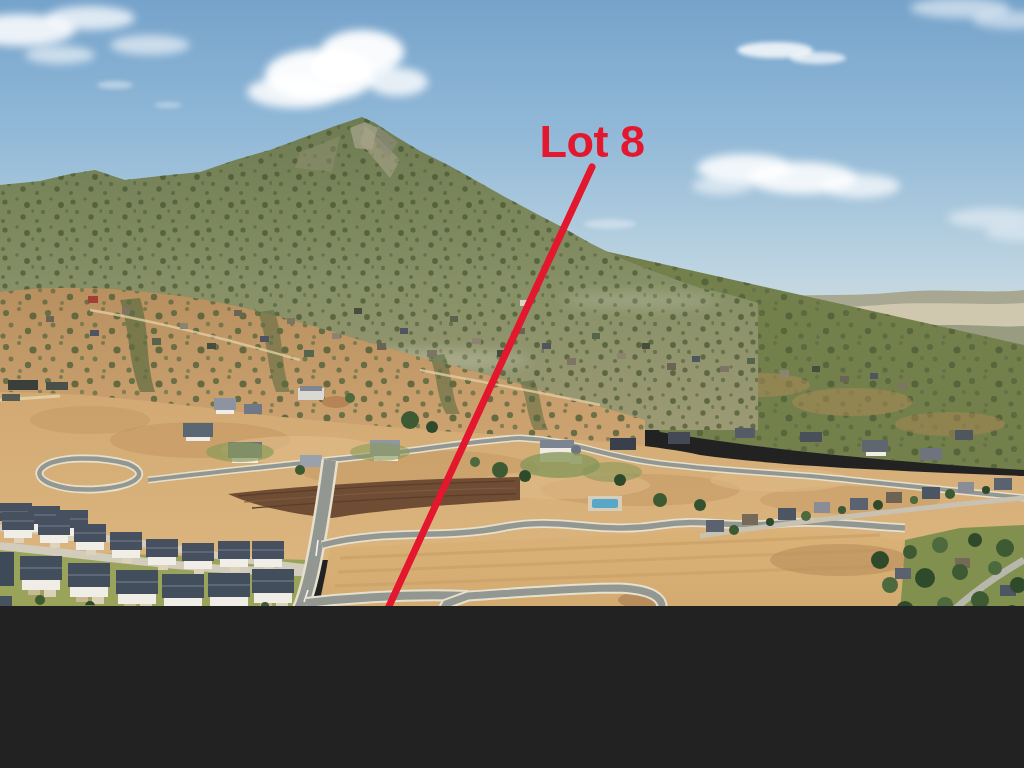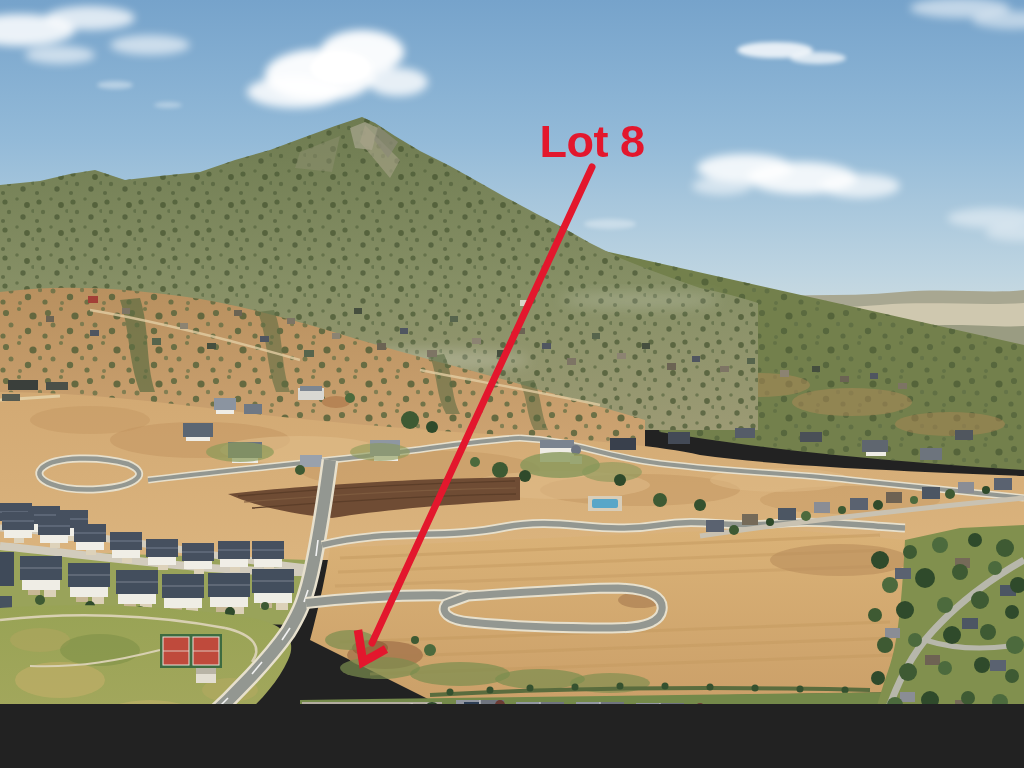--- a/index.html
+++ b/index.html
@@ -1,16 +1,16 @@
 <!DOCTYPE html>
 <html><head>
 <meta charset="utf-8">
 <style>
   html,body{margin:0;padding:0;background:#222;}
-  .stage{position:relative;width:1024px;height:704px;overflow:hidden;font-family:"Liberation Sans",sans-serif;}
+  .stage{position:relative;width:1024px;height:606px;overflow:hidden;font-family:"Liberation Sans",sans-serif;}
   svg{display:block;}
   .cl{fill:#ffffff}
   .wall{fill:#efede6}
   .tr1{fill:#2f4a2b}.tr2{fill:#3e5a33}.tr3{fill:#4c6a3d}.tr4{fill:#35512f}
   .rf1{fill:#5a6270}.rf2{fill:#756a58}.rf3{fill:#8a8d95}.rf4{fill:#4c5663}.rf5{fill:#6e6253}
   .cab1{fill:#6b6353}.cab2{fill:#4f5560}.cab3{fill:#7d7464}.cab4{fill:#56644c}.cab5{fill:#8c8372}.cab6{fill:#454e3e}
   .curb{stroke:#e7e0cd;fill:none}
   .asph{stroke:#939791;fill:none}
   .dirt{stroke:#e2cda2;fill:none}
   .lot-label{font-family:"Liberation Sans",sans-serif;font-weight:700;font-size:45px;letter-spacing:-0.5px;}

